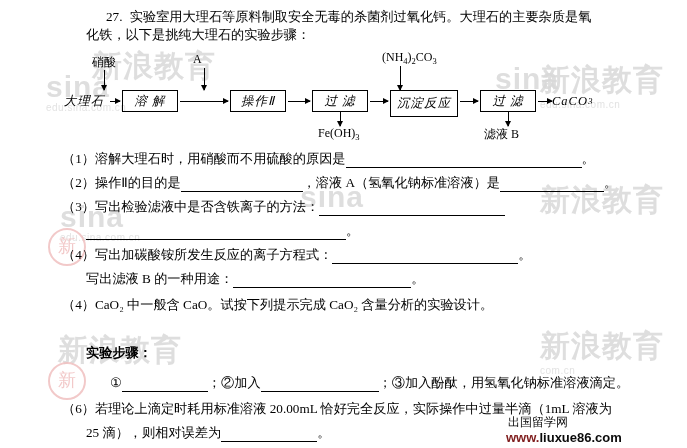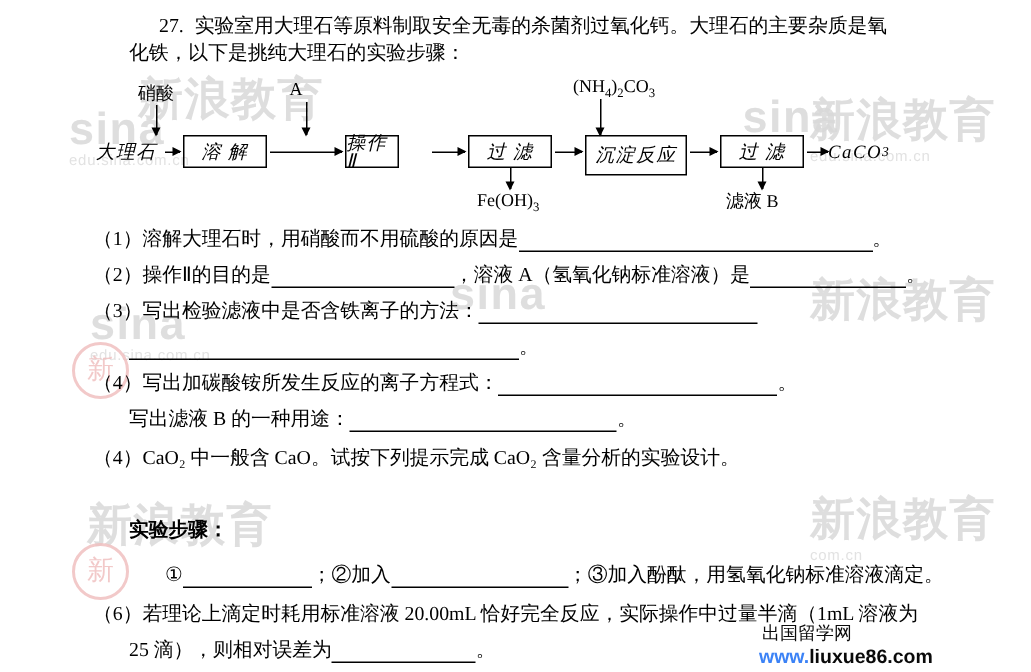--- a/index.html
+++ b/index.html
@@ -159,21 +159,21 @@
     font-size: 12px;
     color: #0b0b0b;
   }
   .footer-url {
     position: absolute;
     font-family: "Liberation Sans", sans-serif;
     font-size: 13px;
     color: #0a0a0a;
     font-weight: bold;
   }
-  .footer-url .red { color: #3b82f6; }
+  .footer-url .red { color: #7f1d1d; }
 </style>
 </head>
 <body>
 
 <div class="page">
 
   <div class="wm" style="left:46px; top:70px;">
     <div class="big">sina</div>
     <div class="small" style="margin-top:-2px;">edu.sina.com.cn</div>
   </div>
@@ -231,21 +231,21 @@
     <div class="lbl" style="left:32px; top:2px;">硝酸</div>
     <div class="lbl" style="left:133px; top:0px;">A</div>
     <div class="lbl" style="left:322px; top:-2px;">(NH<sub>4</sub>)<sub>2</sub>CO<sub>3</sub></div>
 
     <div class="arrow-v-down" style="left:44px; top:18px; height:20px;"></div>
     <div class="arrow-v-down" style="left:144px; top:16px; height:22px;"></div>
     <div class="arrow-v-down" style="left:340px; top:14px; height:24px;"></div>
 
     <div class="box" style="left:-2px; top:38px; width:52px; height:22px; border:none;">大理石</div>
     <div class="box" style="left:62px; top:38px; width:56px; height:22px;">溶 解</div>
-    <div class="box" style="left:170px; top:38px; width:36px; height:22px;">操作Ⅱ</div>
+    <div class="box" style="left:170px; top:38px; width:56px; height:22px;">操作Ⅱ</div>
     <div class="box" style="left:252px; top:38px; width:56px; height:22px;">过 滤</div>
     <div class="box" style="left:330px; top:38px; width:68px; height:27px;">沉淀反应</div>
     <div class="box" style="left:420px; top:38px; width:56px; height:22px;">过 滤</div>
     <div class="box" style="left:492px; top:38px; width:56px; height:22px; border:none; justify-content:flex-start;">CaCO<sub style="font-size:9px;">3</sub></div>
 
     <div class="arrow-h" style="left:50px; top:49px; width:10px;"></div>
     <div class="arrow-h" style="left:120px; top:49px; width:48px;"></div>
     <div class="arrow-h" style="left:228px; top:49px; width:22px;"></div>
     <div class="arrow-h" style="left:310px; top:49px; width:18px;"></div>
     <div class="arrow-h" style="left:400px; top:49px; width:18px;"></div>

